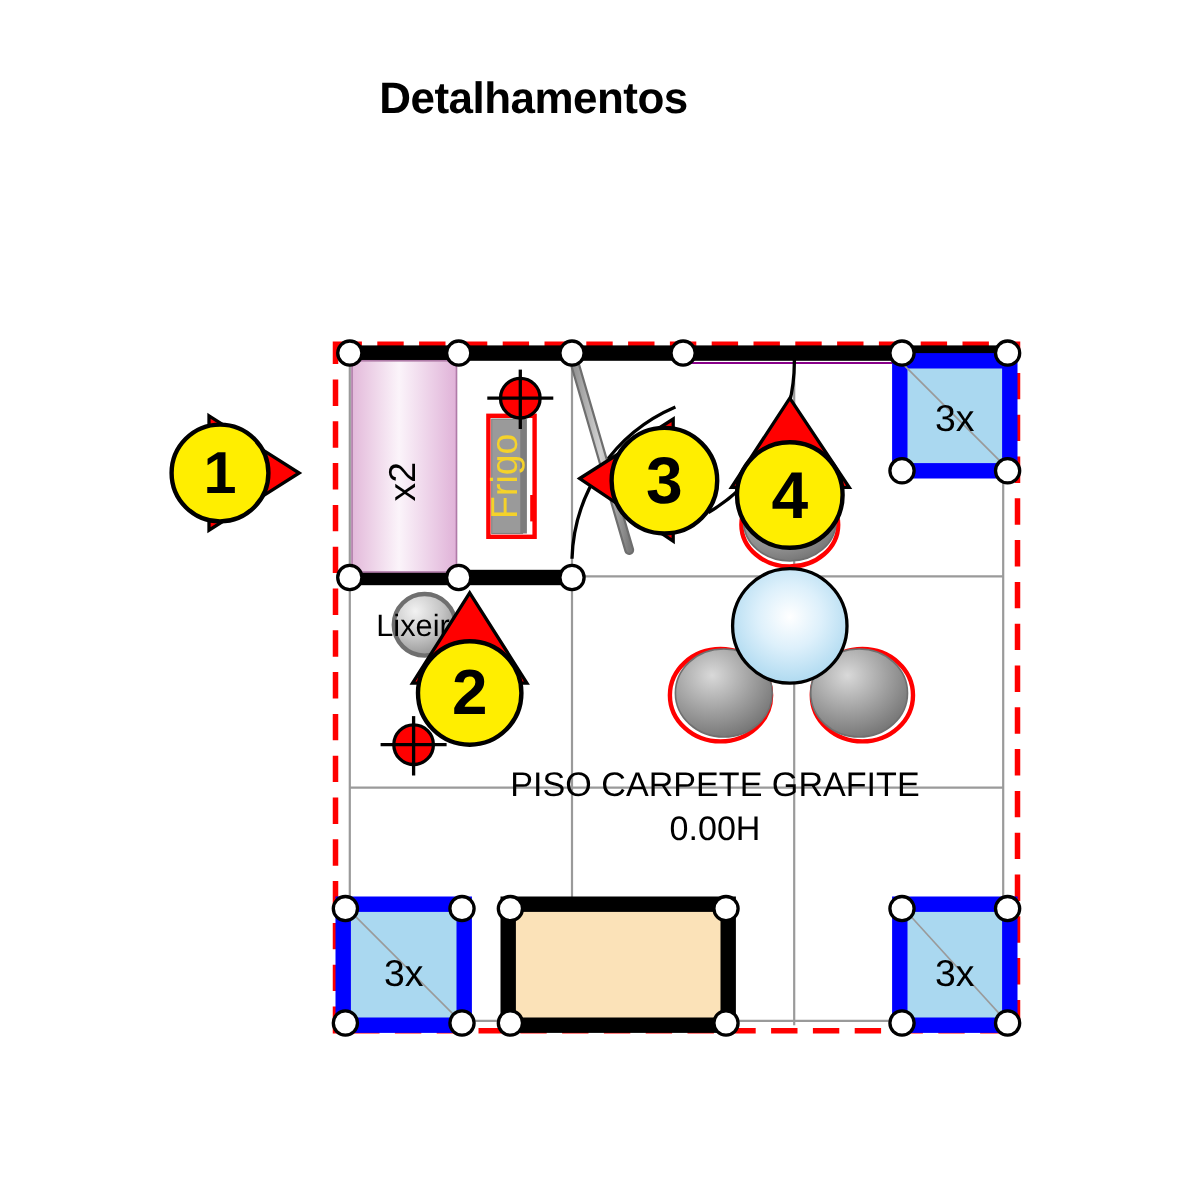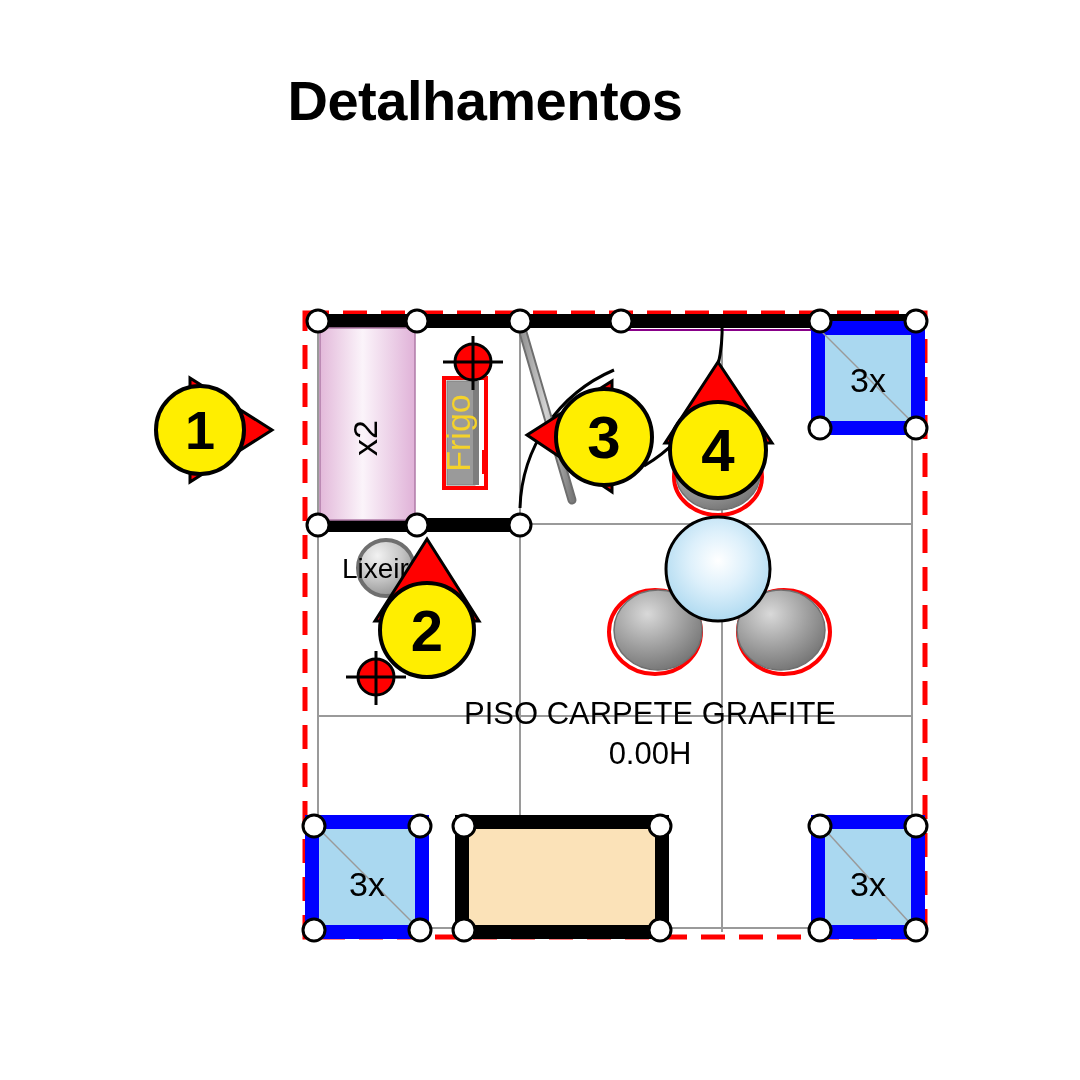--- a/index.html
+++ b/index.html
@@ -21,21 +21,21 @@
     background: #ffffff;
   }
   #title {
     position: absolute;
     left: 0;
     top: 68px;
     width: 970px;
     text-align: center;
     font-family: "Liberation Sans", sans-serif;
     font-weight: bold;
-    font-size: 56px;
+    font-size: 40px;
     color: #000000;
     letter-spacing: -0.5px;
   }
   #plan-svg {
     position: absolute;
     left: 0;
     top: 0;
   }
   .txt {
     font-family: "Liberation Sans", sans-serif;

